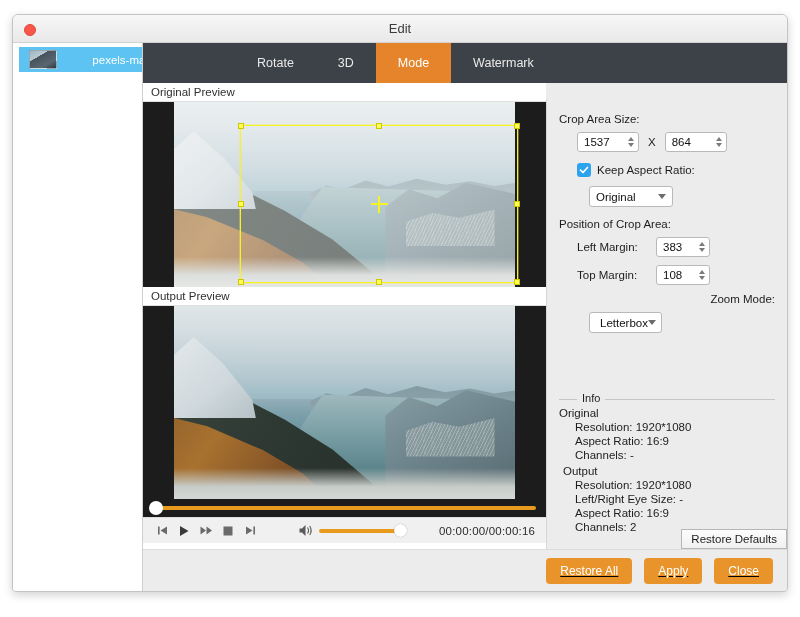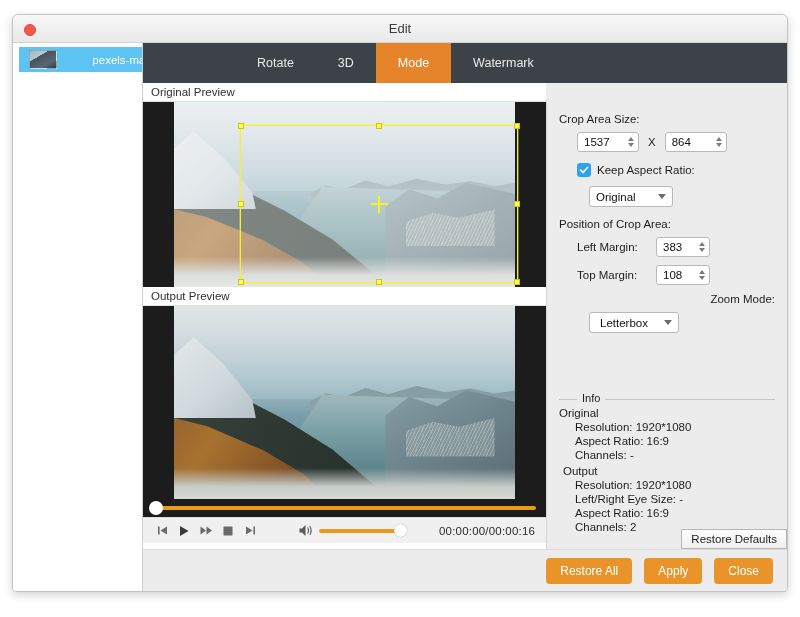--- a/index.html
+++ b/index.html
@@ -386,20 +386,21 @@
   }
 
   
   .footer {
     position: absolute; left: 130px; right: 0; bottom: 0;
     height: 42px;
     background: #ececec;
     border-top: 1px solid #dcdcdc;
     display: flex; align-items: center; justify-content: flex-end;
     padding-right: 14px;
+    text-decoration: underline;
   }
   .obtn {
     background: #e8942a;
     border: none; border-radius: 4px;
     color: #ffffff;
     font-family: "Liberation Sans", sans-serif;
     font-size: 12px;
     padding: 6px 14px;
     margin-left: 12px;
     cursor: pointer;
@@ -588,21 +589,21 @@
         <input value="108" style="">
         <div class="arrows">
             <span class="up"></span>
             <span class="dn"></span>
           </div>
       </div>
     </div>
 
     <div class="sect-label" style="margin-top:7px;text-align:right;">Zoom Mode:</div>
 
-    <div class="dropdown" style="width:90px; margin-left:30px;padding-left:10px;">
+    <div class="dropdown" style="width:73px; margin-left:30px;padding-left:10px;">
       <span class="dd-val">Letterbox</span>
       <span class="chev"></span>
     </div>
 
     <div class="info-group">
       <div class="info-legend">Info</div>
       <div class="info-head">Original</div>
       <div class="info-line">Resolution: 1920*1080</div>
       <div class="info-line">Aspect Ratio: 16:9</div>
       <div class="info-line">Channels: -</div>

